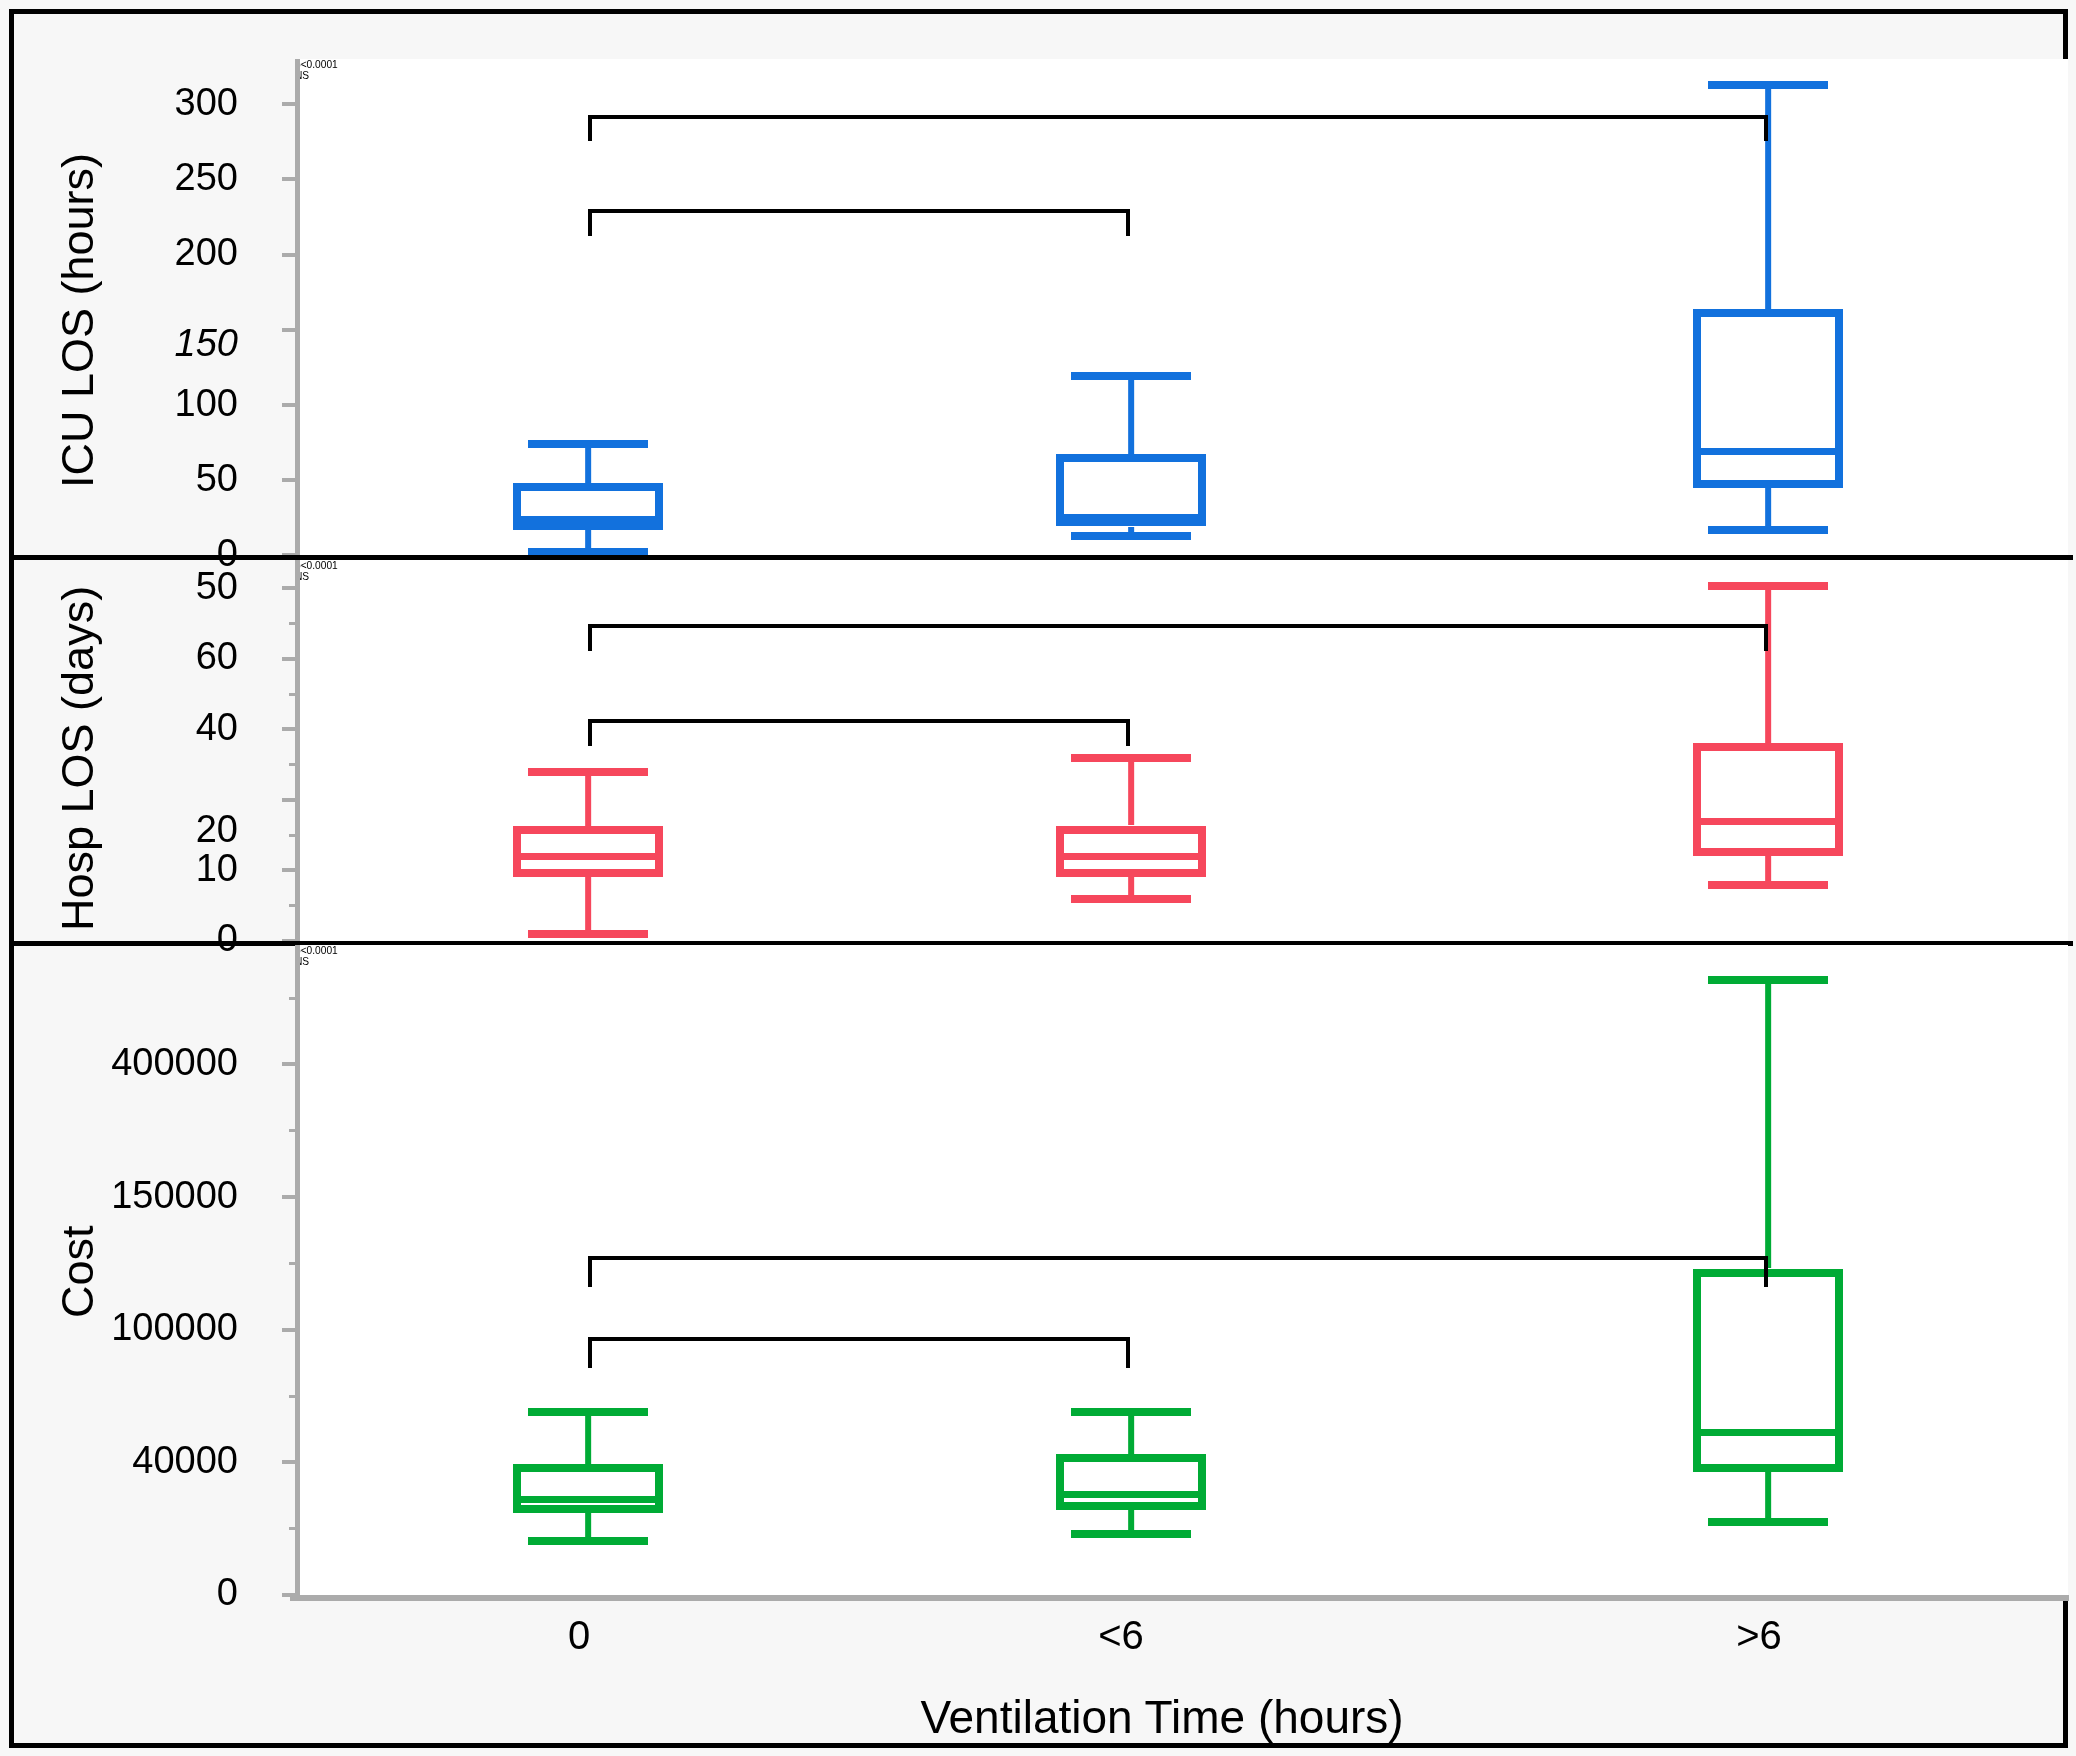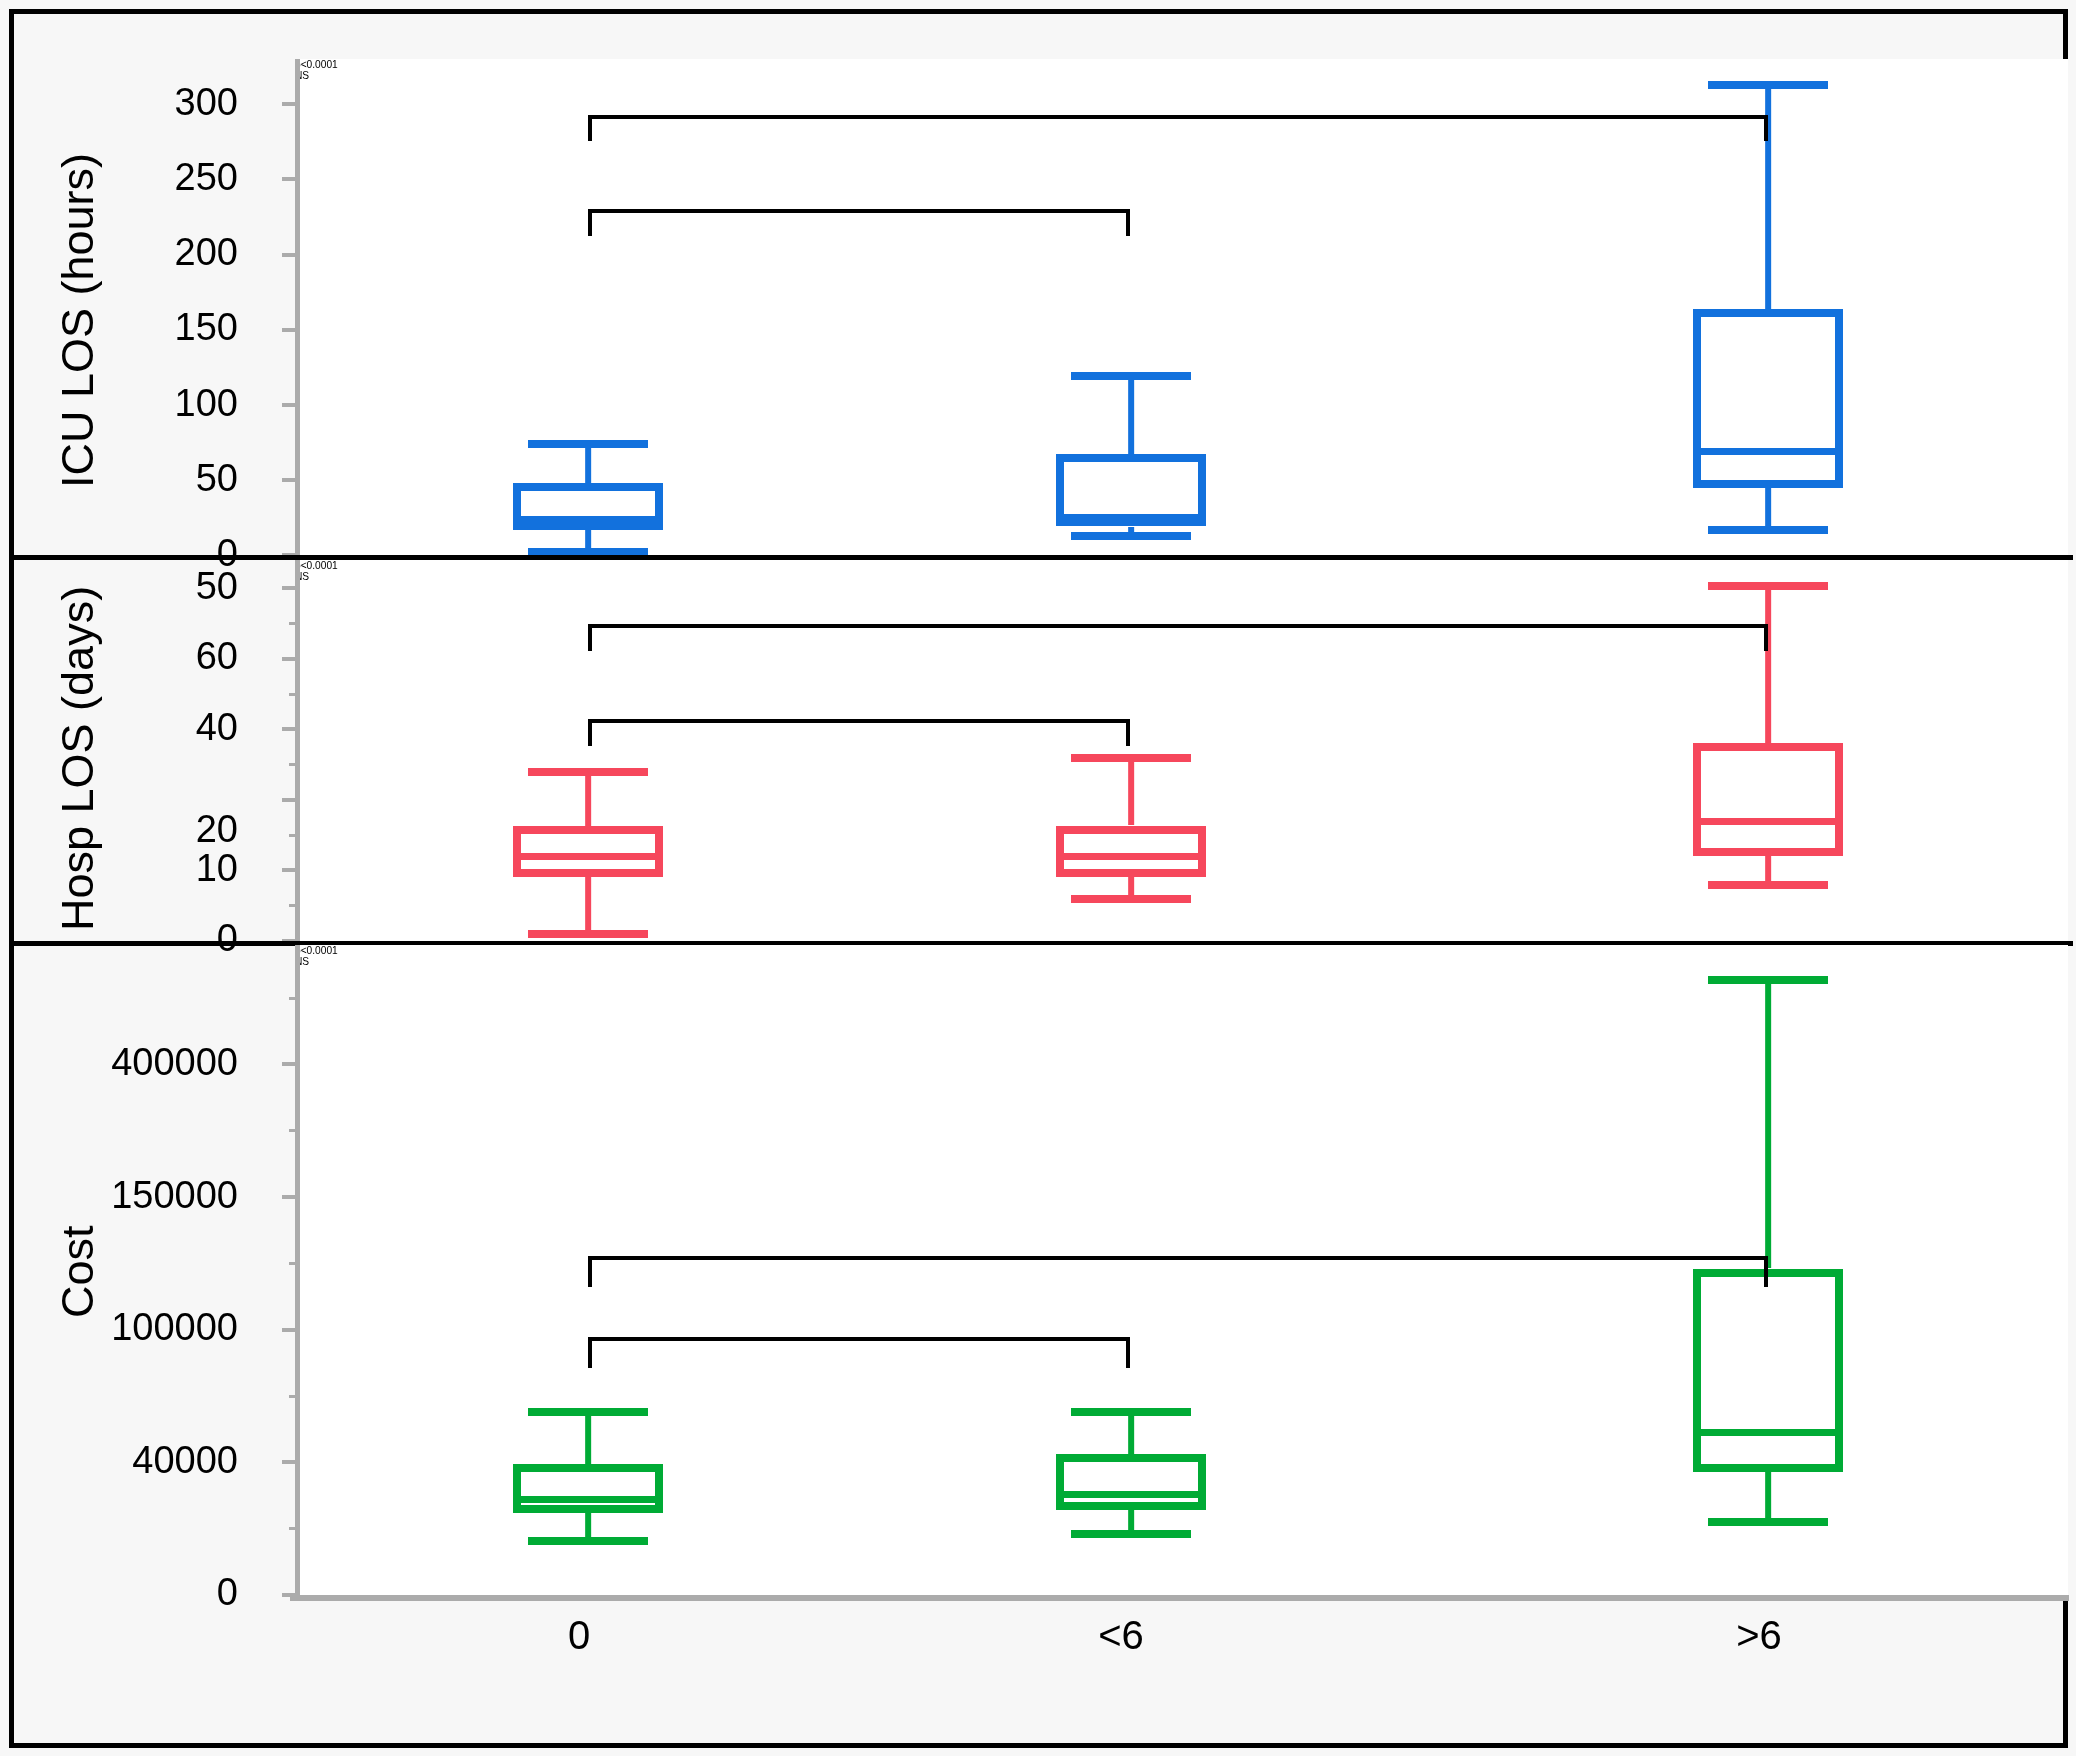--- a/index.html
+++ b/index.html
@@ -191,24 +191,25 @@
             <div class="rt" style="height: 31px; left: 538px;"></div>
           </div>
           <div class="lbl" style="left: 564px; top: 341px;">NS</div>
         </div>
       </div>
 
     <div class="ytitle" id="yt0" style="left: 38px; top: 474px;">ICU LOS (hours)</div>
     <div class="ytitle" id="yt1" style="left: 38px; top: 917px;">Hosp LOS (days)</div>
     <div class="ytitle" id="yt2" style="left: 38px; top: 1304px;">Cost</div>
 
+    <div class="xtitle" id="xt" style="left: 1148px; top: 1676px; transform: translateX(-50%);">Ventilation Time (hours)</div>
   <div class="ticklab" style="right: 1825px; top: 518px;">0</div>
       <div class="ticklab" style="right: 1825px; top: 443px;">50</div>
       <div class="ticklab" style="right: 1825px; top: 368px;">100</div>
-      <div class="ticklab" style="right: 1825px; top: 292px;">150</div>
+      <div class="ticklab" style="right: 1825px; top: 308px; font-style: italic;">150</div>
       <div class="ticklab" style="right: 1825px; top: 217px;">200</div>
       <div class="ticklab" style="right: 1825px; top: 142px;">250</div>
       <div class="ticklab" style="right: 1825px; top: 67px;">300</div>
       <div class="ticklab" style="right: 1825px; top: 903px;">0</div>
       <div class="ticklab" style="right: 1825px; top: 833px;">10</div>
       <div class="ticklab" style="right: 1825px; top: 794px;">20</div>
       <div class="ticklab" style="right: 1825px; top: 692px;">40</div>
       <div class="ticklab" style="right: 1825px; top: 621px;">60</div>
       <div class="ticklab" style="right: 1825px; top: 551px;">50</div>
       <div class="ticklab" style="right: 1825px; top: 1557px;">0</div>

